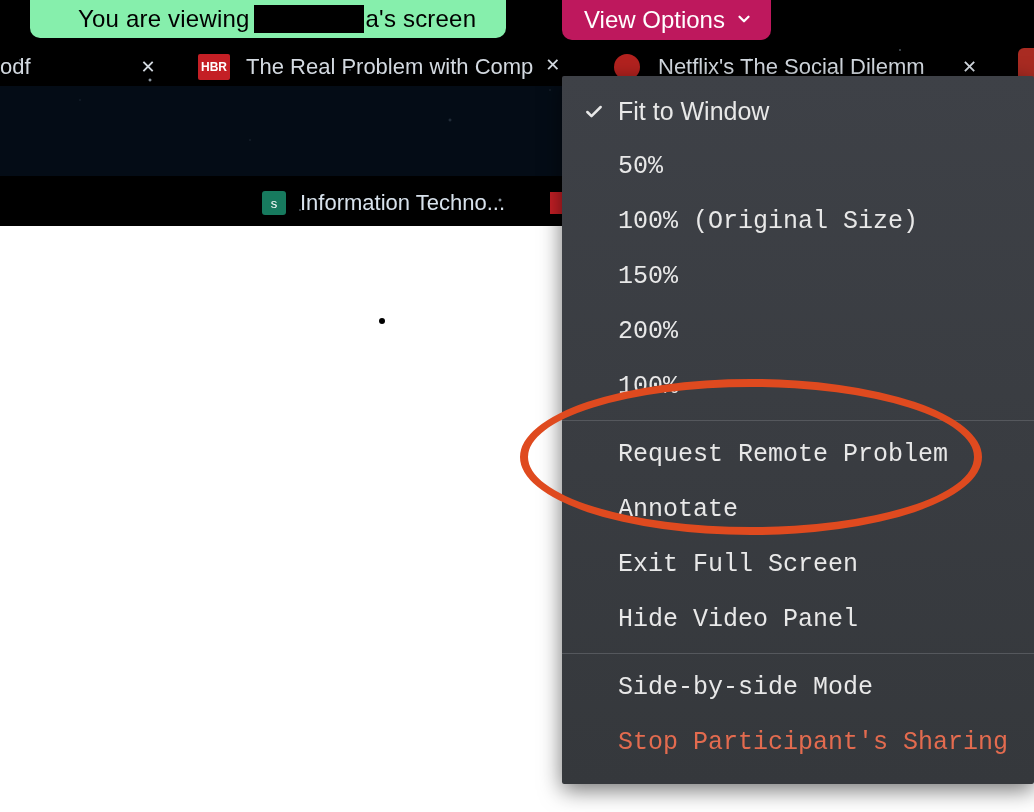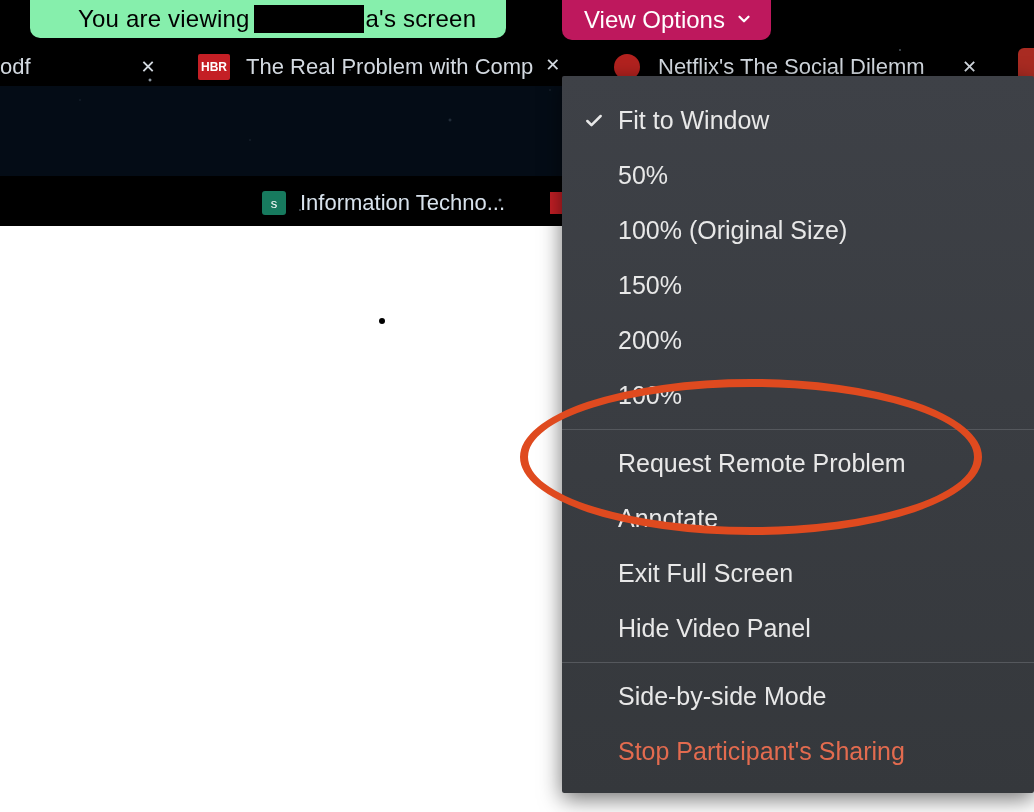--- a/index.html
+++ b/index.html
@@ -172,39 +172,39 @@
       position: absolute;
       left: 562px;
       top: 76px;
       width: 472px;
       background: #373a3f;
       background: linear-gradient(180deg, #3e4147 0%, #35383c 100%);
       border-radius: 2px;
       box-shadow: 0 6px 22px rgba(0,0,0,0.55);
       color: #e8e8e8;
       font-size: 25px;
-      padding: 17px 0 14px 0;
+      padding: 8px 0 14px 0;
     }
     .menu-item {
       display: flex;
       align-items: center;
       padding: 13px 22px 13px 22px;
       cursor: pointer;
       position: relative;
     }
     .menu-item .check {
       width: 34px;
       display: inline-flex;
       justify-content: flex-start;
       align-items: center;
     }
     .menu-item .label {
       flex: 1;
     }
-    .menu-item.no-indent { padding-left: 56px; }
+    .menu-item.no-indent { padding-left: 56px; font-family: Liberation Mono, monospace; }
     .menu-item .check svg { width: 20px; height: 20px; }
     .menu-divider {
       height: 1px;
       background: #55585d;
       margin: 6px 0;
     }
     .menu-item.danger { color: #e36b4f; }
 
     
     .annotation-ellipse {

